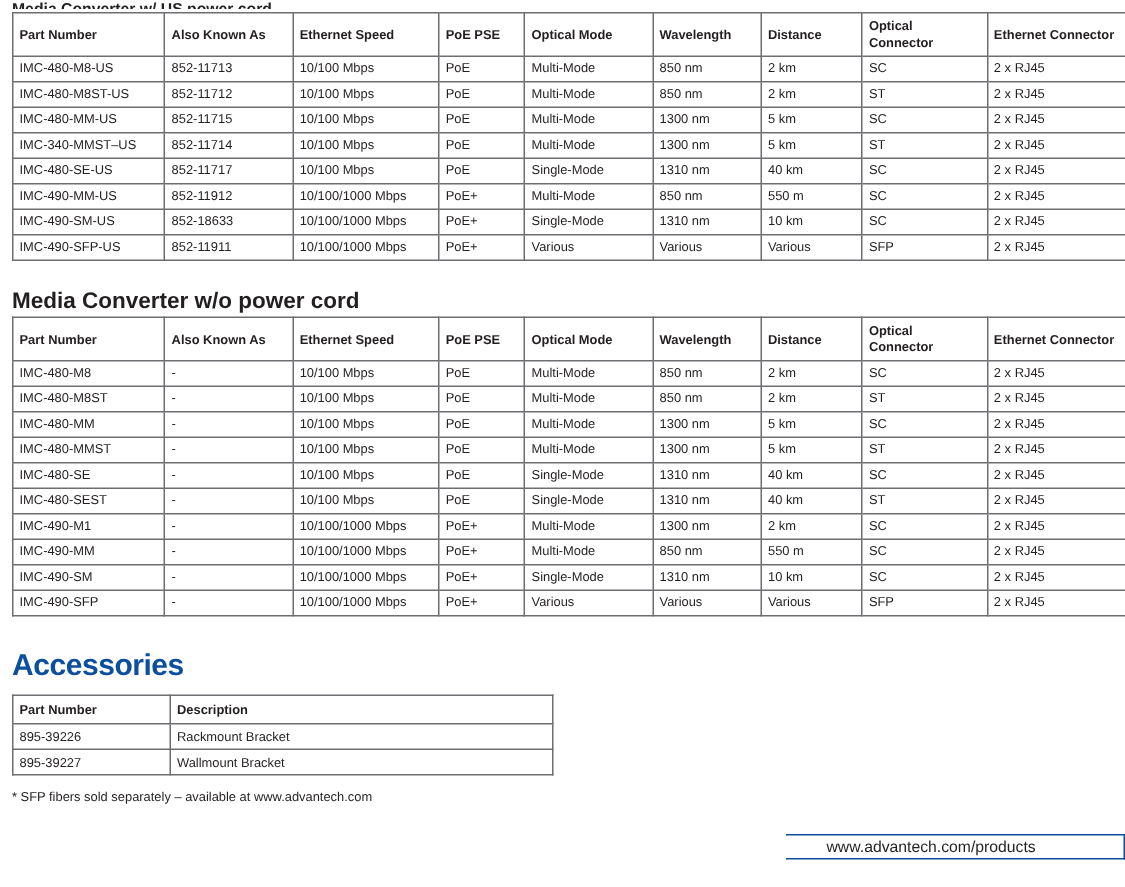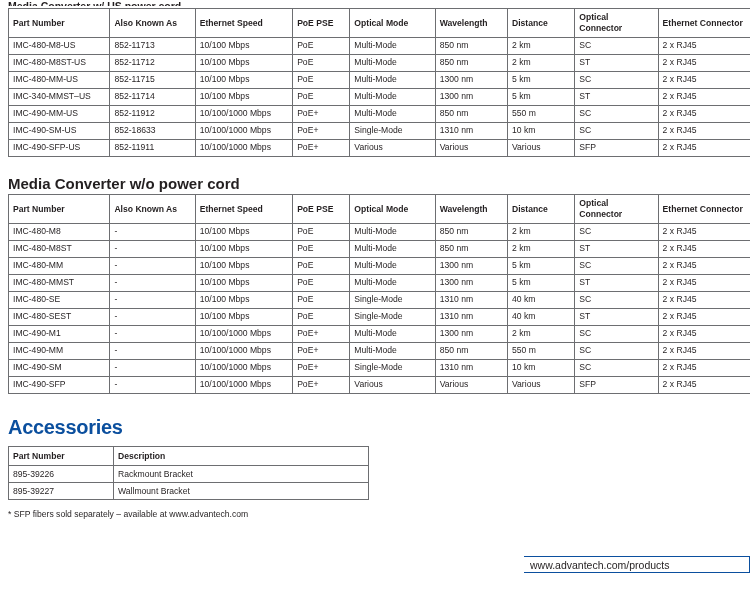--- a/index.html
+++ b/index.html
@@ -142,20 +142,21 @@
     border: 1px solid #0b4f9e;
     border-left: none;
     box-sizing: border-box;
     display: flex;
     align-items: center;
     padding-left: 6px;
   }
   .download-bar .right span {
     color: #231f20;
     font-size: 10.5px;
+    margin-left: 21px;
   }
 </style>
 </head>
 <body>
 
 <div class="page">
 
   <div class="clipped-heading">Media Converter w/ US power cord</div>
 
   <table class="spec">
@@ -222,20 +223,31 @@
           <td>852-11714</td>
           <td>10/100 Mbps</td>
           <td>PoE</td>
           <td>Multi-Mode</td>
           <td>1300 nm</td>
           <td>5 km</td>
           <td>ST</td>
           <td>2 x RJ45</td>
         </tr>
       <tr>
+          <td>IMC-480-SE-US</td>
+          <td>852-11717</td>
+          <td>10/100 Mbps</td>
+          <td>PoE</td>
+          <td>Single-Mode</td>
+          <td>1310 nm</td>
+          <td>40 km</td>
+          <td>SC</td>
+          <td>2 x RJ45</td>
+        </tr>
+      <tr>
           <td>IMC-490-MM-US</td>
           <td>852-11912</td>
           <td>10/100/1000 Mbps</td>
           <td>PoE+</td>
           <td>Multi-Mode</td>
           <td>850 nm</td>
           <td>550 m</td>
           <td>SC</td>
           <td>2 x RJ45</td>
         </tr>

